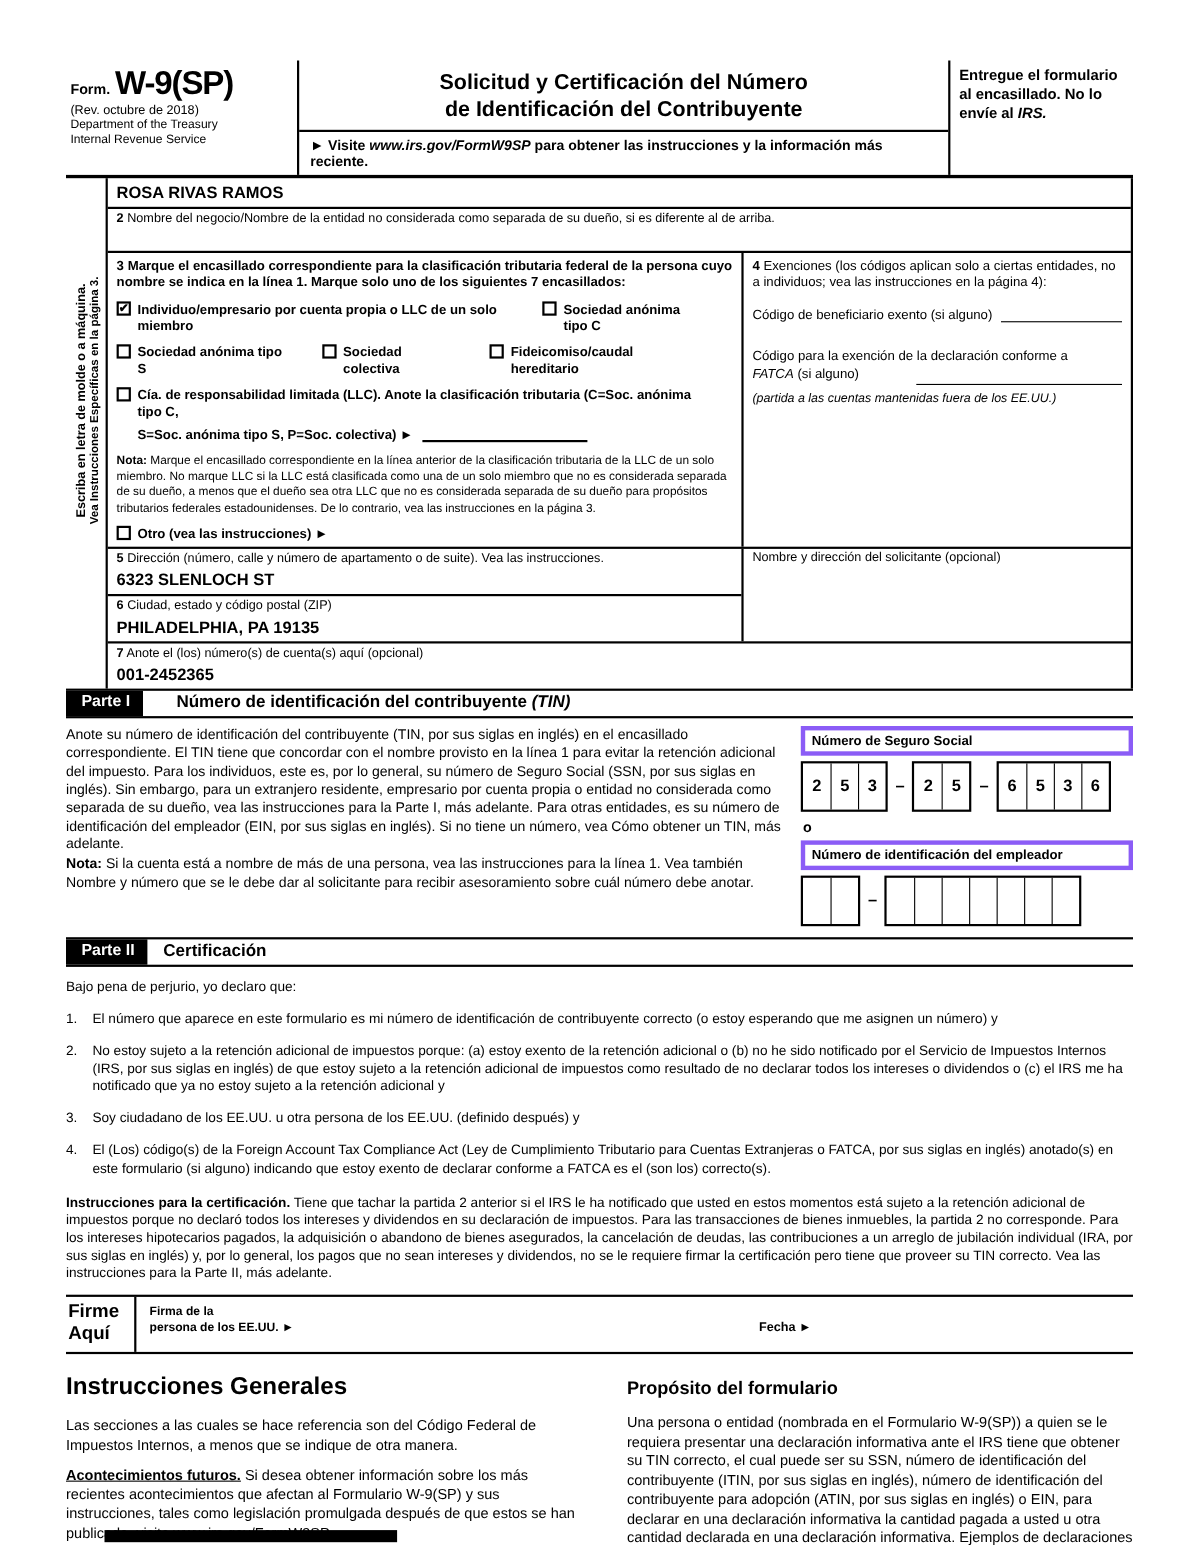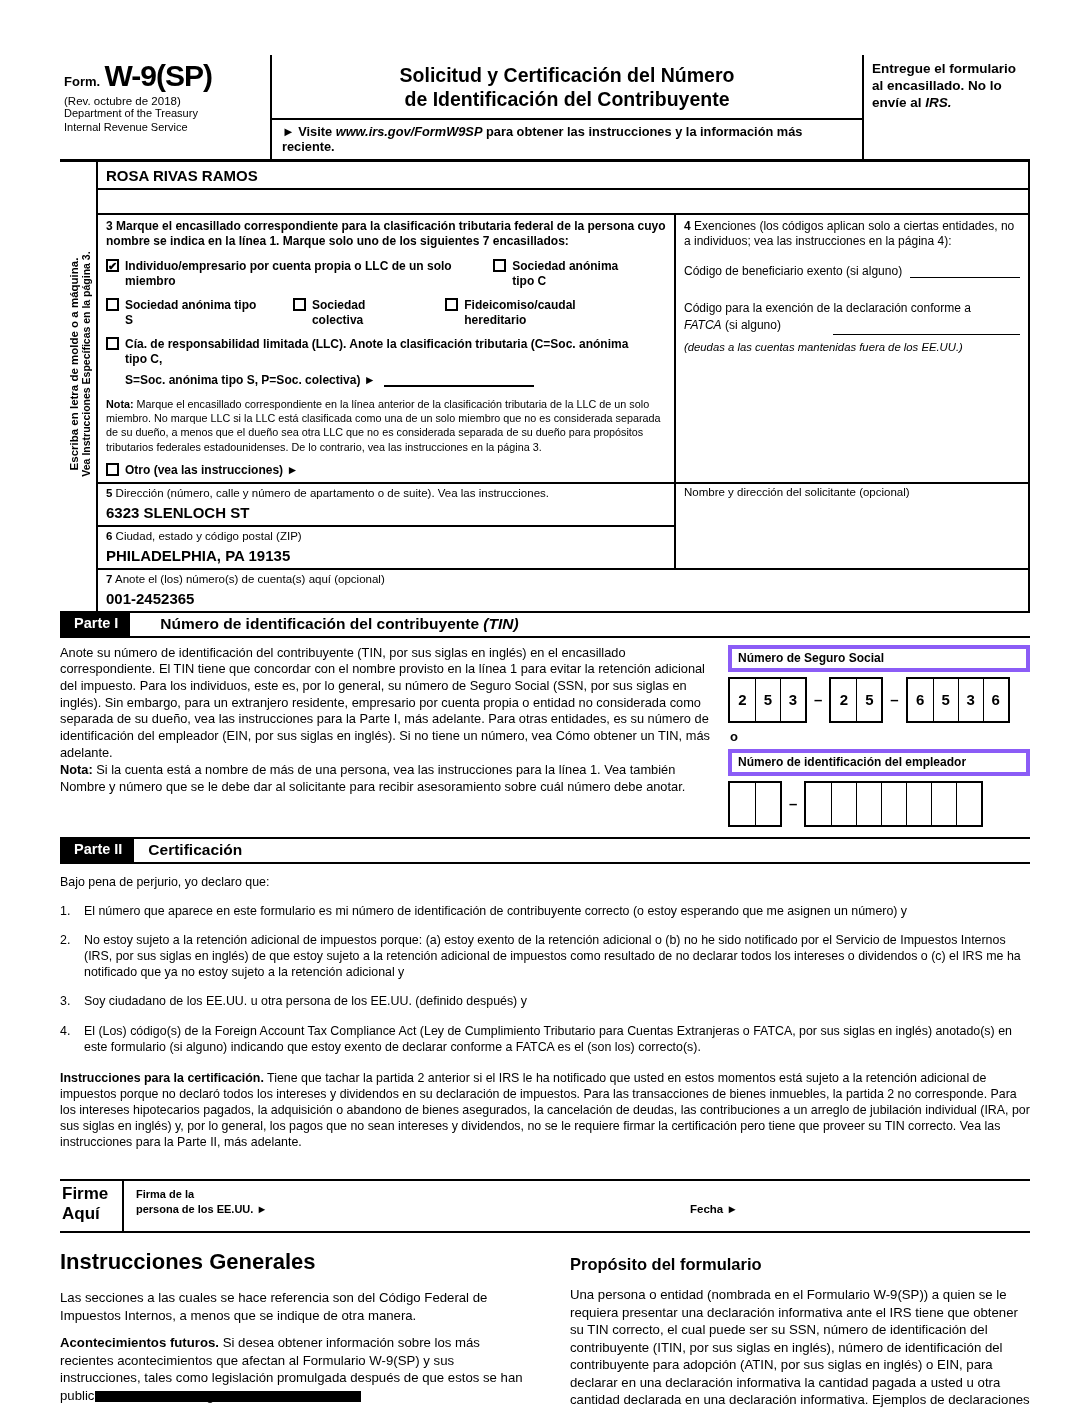--- a/index.html
+++ b/index.html
@@ -85,39 +85,39 @@
   .cell:first-child { border-left:none; }
   .gdash { font-weight:bold; margin:0 7px; font-size:15px; }
   .or-word { font-weight:bold; font-size:13px; margin:6px 0 5px 2px; }
 
   
   .cert { padding:6px 0 0; font-size:12.4px; line-height:1.3; }
   .cert-intro { margin:4px 0 2px; }
   .c-item { display:flex; margin-top:13px; }
   .c-num { width:24px; flex:0 0 auto; }
   .c-text { flex:1; }
-  .c-instr { margin-top:15px; margin-bottom:29px; }
+  .c-instr { margin-top:15px; margin-bottom:12px; }
   .c-instr b { font-weight:bold; }
 
   
   .sign { display:flex; border-top:2.5px solid #000; border-bottom:2.5px solid #000; min-height:50px; }
   .sign-tag { width:64px; border-right:2px solid #000; font-weight:bold; font-size:17px;
               line-height:1.15; padding:3px 0 8px 2px; }
   .sig-area { flex:1; display:flex; }
   .sig-label { font-weight:bold; font-size:11px; line-height:1.35; padding:6px 0 0 12px; width:280px; }
   .sig-line { flex:1; }
   .date-area { width:340px; padding-top:22px; font-weight:bold; font-size:11.5px; }
 
   
   .cols { display:flex; margin-top:16px; }
   .col-l { width:468px; margin-right:42px; }
   .col-r { flex:1; }
   .gi-title { font-size:22px; font-weight:bold; margin-bottom:14px; }
   .p { font-size:13.2px; line-height:1.32; margin-bottom:10px; }
-  .p b { font-weight:bold; }
+  .p b { font-weight:bold;text-decoration:underline; }
   .pp-title { font-size:16.5px; font-weight:bold; margin-bottom:12px; padding-top:6px; }
   .print-bar { position:absolute; left:95px; bottom:6px; width:266px; height:11px; background:#000; }
 </style>
 </head>
 <body>
 
 <div class="page">
   <div class="content">
 
     <div class="hdr">
@@ -149,20 +149,21 @@
           <span class="l2">Vea Instrucciones Específicas en la página 3.</span>
         </div>
       </div>
       <div class="fields">
 
         <div class="row">
           <div class="f-value">ROSA RIVAS RAMOS</div>
         </div>
 
         <div class="row">
+          <div class="f-label"><span class="f-num">2</span> <span>Nombre del negocio/Nombre de la entidad no considerada como separada de su dueño, si es diferente al de arriba.</span></div>
           <div class="f-value"></div>
         </div>
 
         <div class="row34">
           <div class="box3">
             <div class="box3-label"><span class="f-num">3</span> <span>Marque el encasillado correspondiente para la clasificación tributaria federal de la persona cuyo nombre se indica en la línea 1. Marque solo uno de los siguientes 7 encasillados:</span></div>
 
             <div class="opt-row">
               <div class="opt">
                 <span class="cb">✔</span>
@@ -217,21 +218,21 @@
             <div class="b4-item">
               <span class="lab">Código de beneficiario exento (si alguno)</span>
               <span class="u-line"></span>
             </div>
             <div class="fatca-wrap">
               <span>Código para la exención de la declaración conforme a</span>
               <div class="fatca-line2">
                 <span class="lab"><span class="it">FATCA</span><span> (si alguno)</span></span>
                 <span class="u-line"></span>
               </div>
-              <div class="applies">(deudas a las cuentas mantenidas fuera de los EE.UU.)</div>
+              <div class="applies">(partida a las cuentas mantenidas fuera de los EE.UU.)</div>
             </div>
           </div>
         </div>
 
         <div class="row56">
           <div class="r56-left">
             <div class="r5">
               <div class="f-label"><span class="f-num">5</span> <span>Dirección (número, calle y número de apartamento o de suite). Vea las instrucciones.</span></div>
               <div class="f-value">6323 SLENLOCH ST</div>
             </div>

